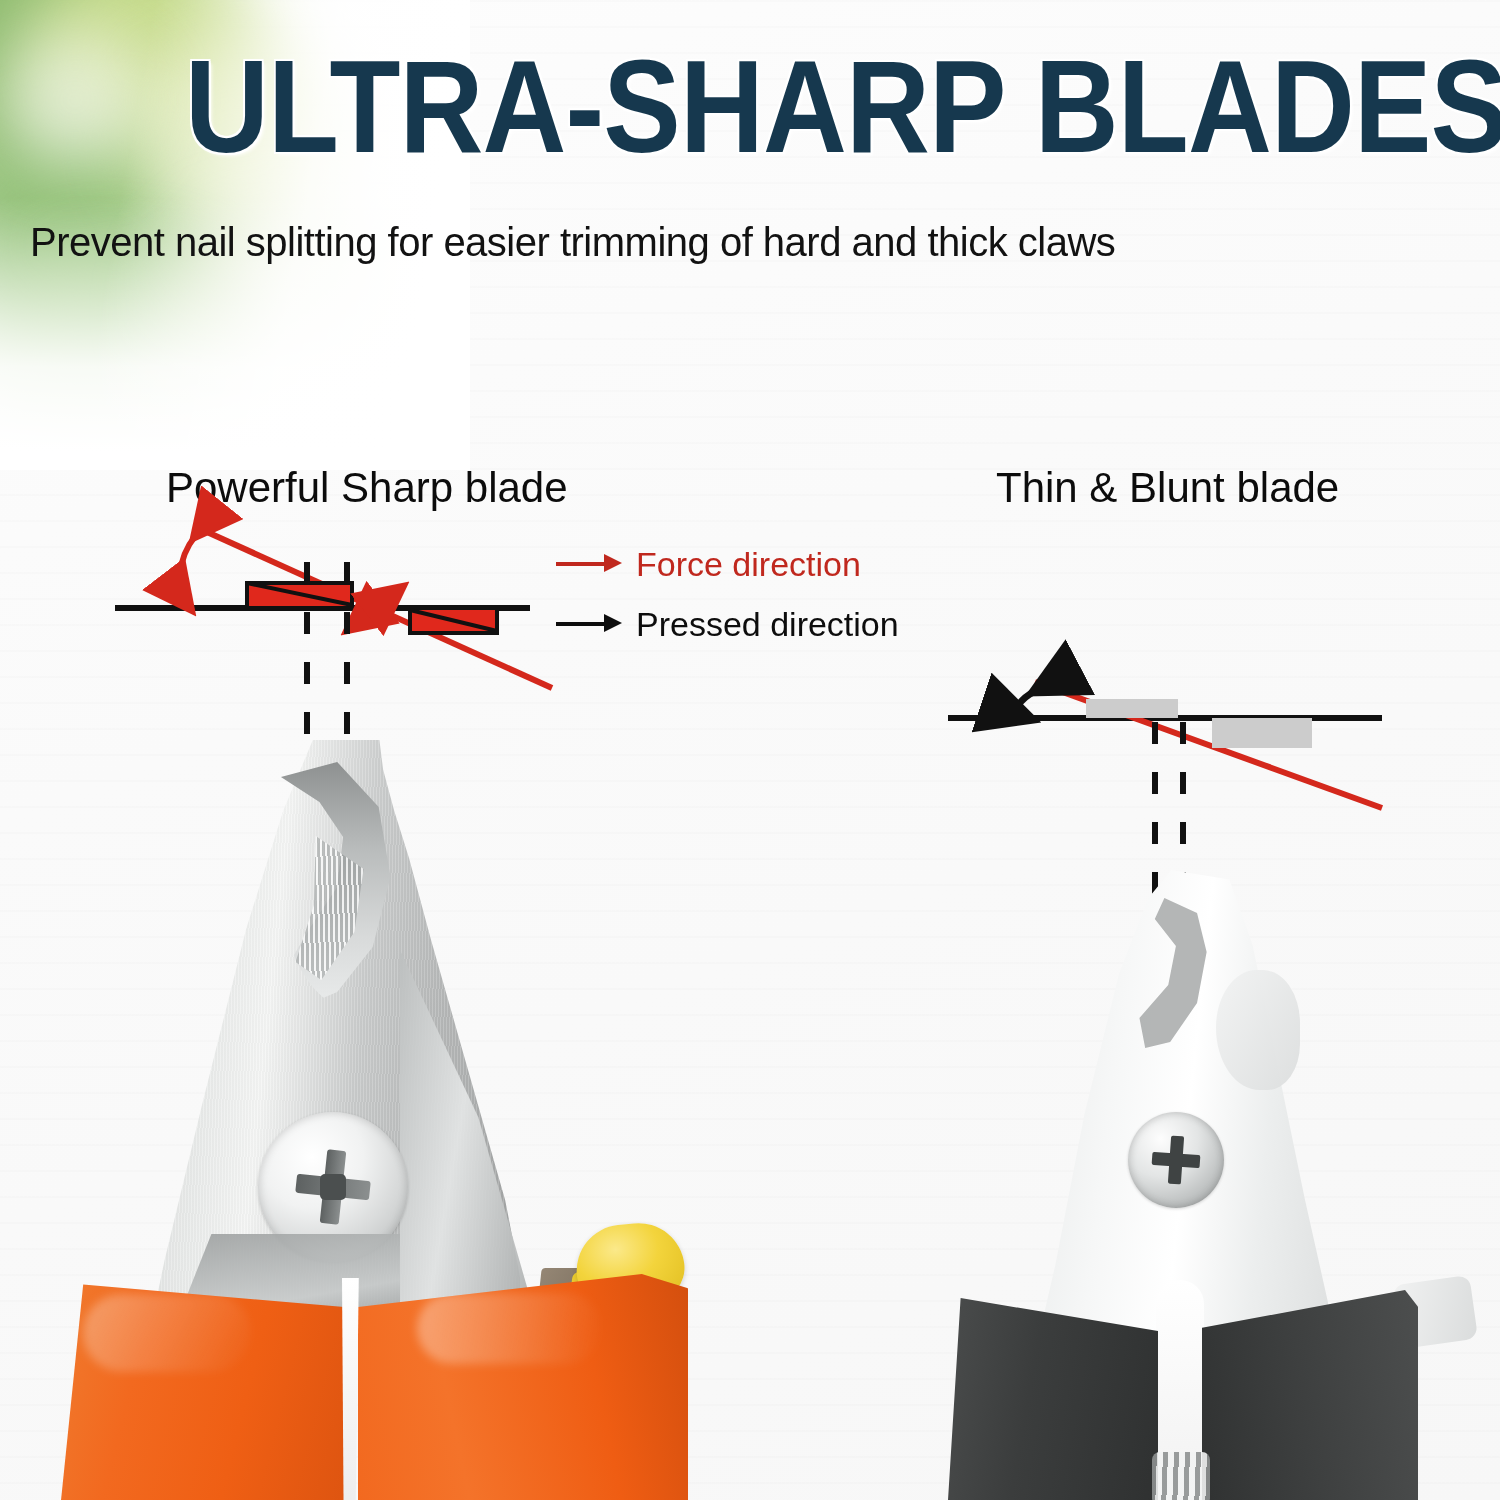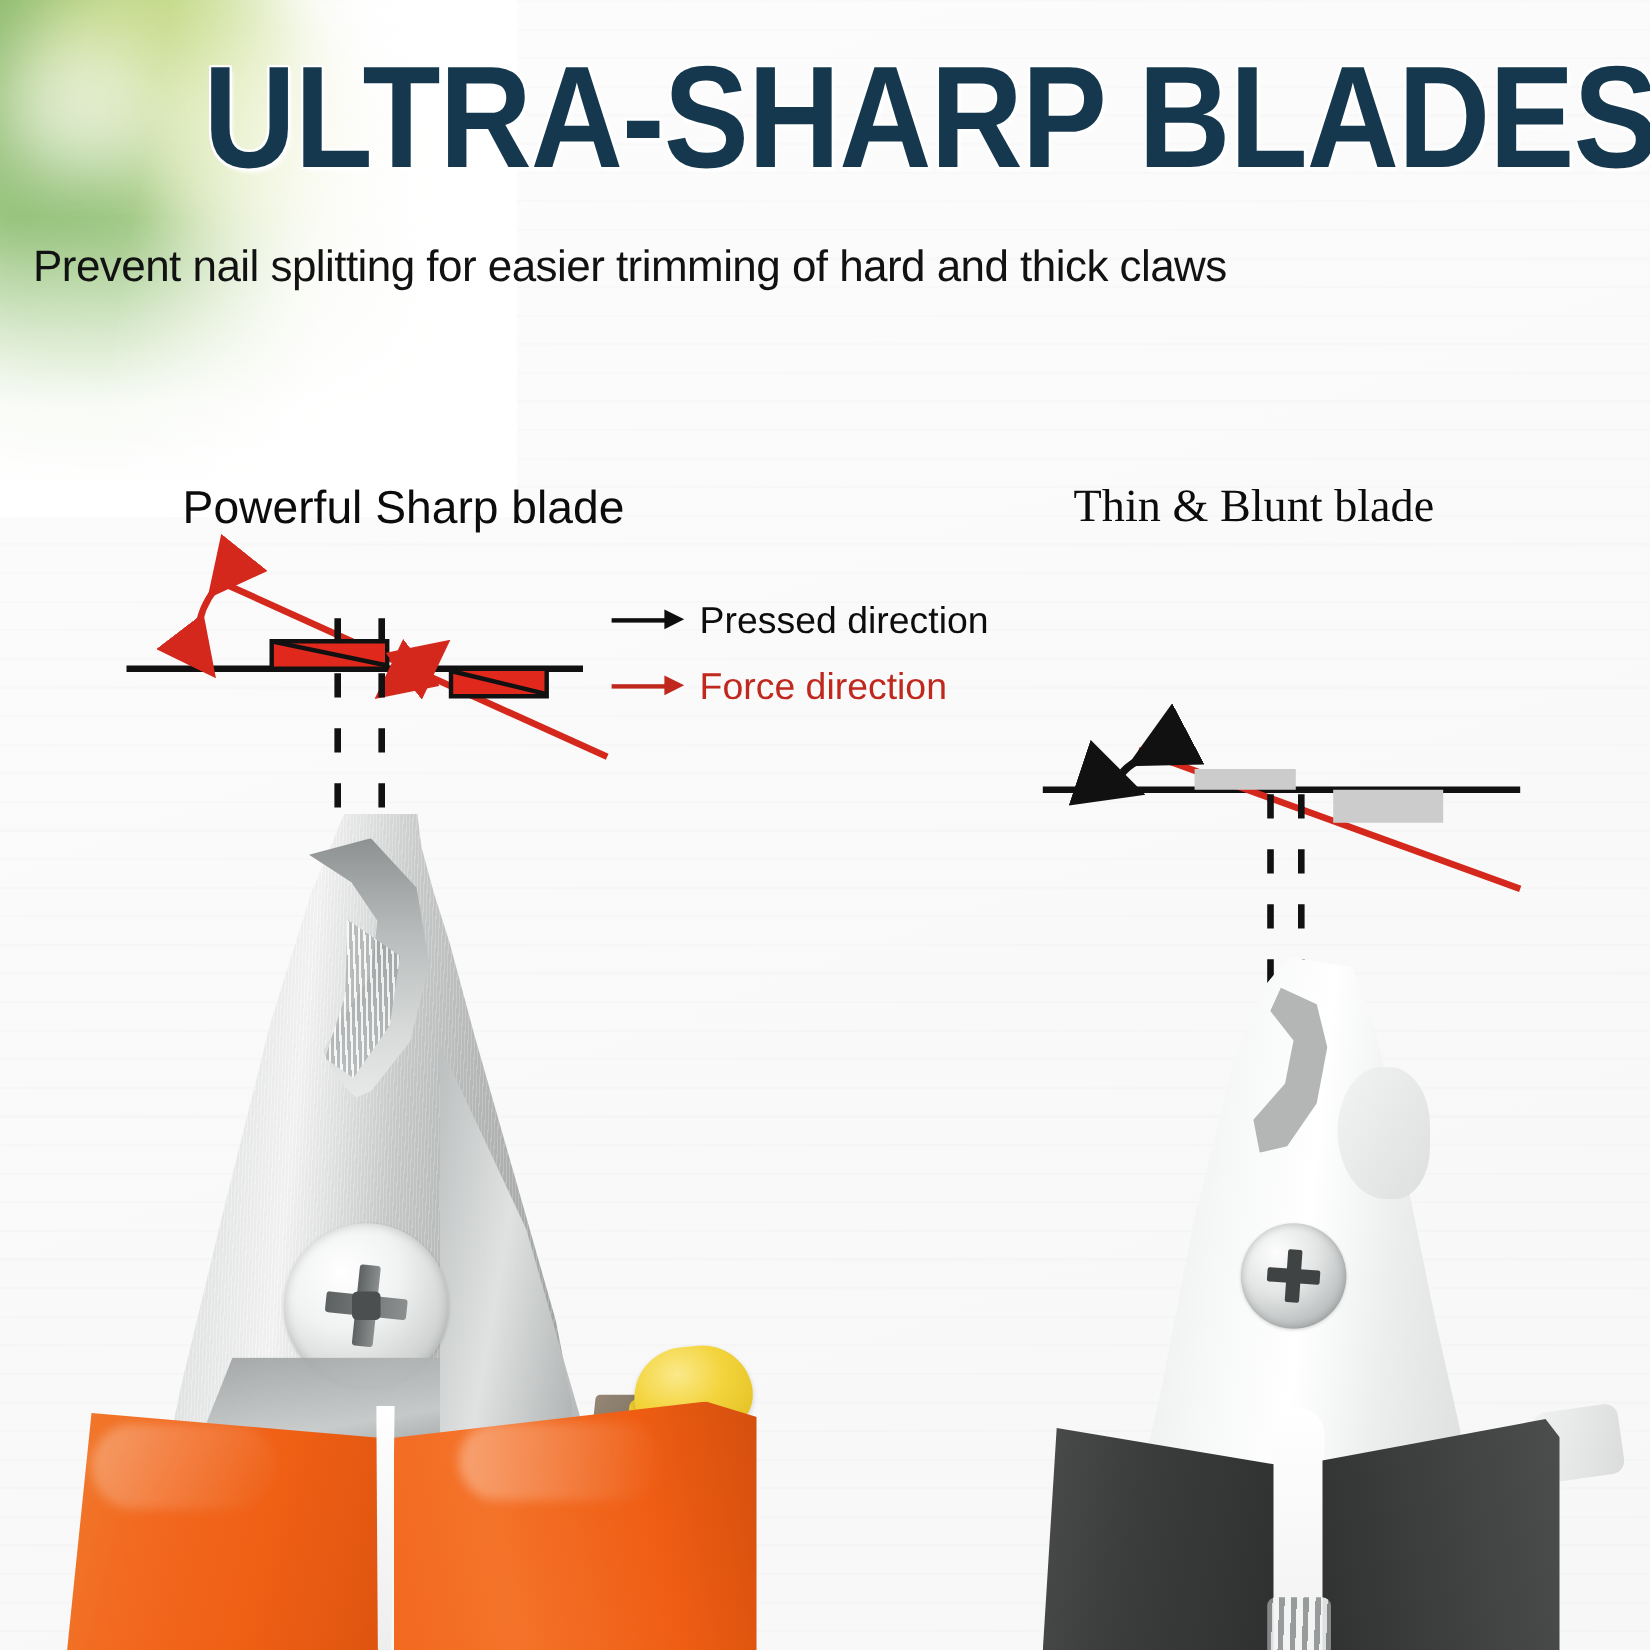--- a/index.html
+++ b/index.html
@@ -57,23 +57,23 @@
   }
   .subhead{
     position:absolute;left:30px;top:212px;width:1460px;
     color:#121212;
     font-size:40px;line-height:60px;font-weight:400;
     letter-spacing:-0.5px;
     white-space:nowrap;
   }
 
   
-  .cap{position:absolute;font-size:42px;font-weight:400;color:#0c0c0c;white-space:nowrap;}
+  .cap{position:absolute;font-size:42px;font-weight:400;color:#0c0c0c;white-space:nowrap;margin-top:27px;}
   .cap-left{left:166px;top:437px;}
-  .cap-right{left:976px;top:437px;font-family:Liberation Serif, serif;}
+  .cap-right{left:996px;top:437px;}
 
   
   #vec{position:absolute;left:0;top:0;width:1500px;height:1500px;pointer-events:none;}
 
   
   .legend{position:absolute;left:556px;top:540px;width:330px;}
   .legrow{display:flex;align-items:center;height:48px;margin-bottom:12px;}
   .legrow .txt{font-size:34px;line-height:34px;white-space:nowrap;}
   .legrow.force .txt{color:#c0281e;}
   .legrow.press .txt{color:#0d0d0d;}
@@ -254,33 +254,33 @@
   </div>
   <div class="foliage-fade"></div>
 
   <div class="headline">ULTRA-SHARP BLADES</div>
   <div class="subhead">Prevent nail splitting for easier trimming of hard and thick claws</div>
 
   <div class="cap cap-left">Powerful Sharp blade</div>
   <div class="cap cap-right">Thin &amp; Blunt blade</div>
 
   <div class="legend">
+    <div class="legrow force">
+      <span class="arrow">
+        <span class="shaft"></span>
+          <span class="head"></span>
+      </span>
+      <span class="txt">Force direction</span>
+    </div>
     <div class="legrow press">
       <span class="arrow">
         <span class="shaft"></span>
           <span class="head"></span>
       </span>
       <span class="txt">Pressed direction</span>
-    </div>
-    <div class="legrow force">
-      <span class="arrow">
-        <span class="shaft"></span>
-          <span class="head"></span>
-      </span>
-      <span class="txt">Force direction</span>
     </div>
   </div>
 
   <svg id="vec" viewBox="0 0 1500 1500">
     <defs>
       <marker id="redArrow" markerWidth="9" markerHeight="9" refX="7" refY="4.5" orient="auto" markerUnits="strokeWidth">
         <path d="M0,0 L9,4.5 L0,9 z" fill="#d4281c"></path>
       </marker>
       <marker id="redArrowBack" markerWidth="9" markerHeight="9" refX="2" refY="4.5" orient="auto" markerUnits="strokeWidth">
         <path d="M9,0 L0,4.5 L9,9 z" fill="#d4281c"></path>

